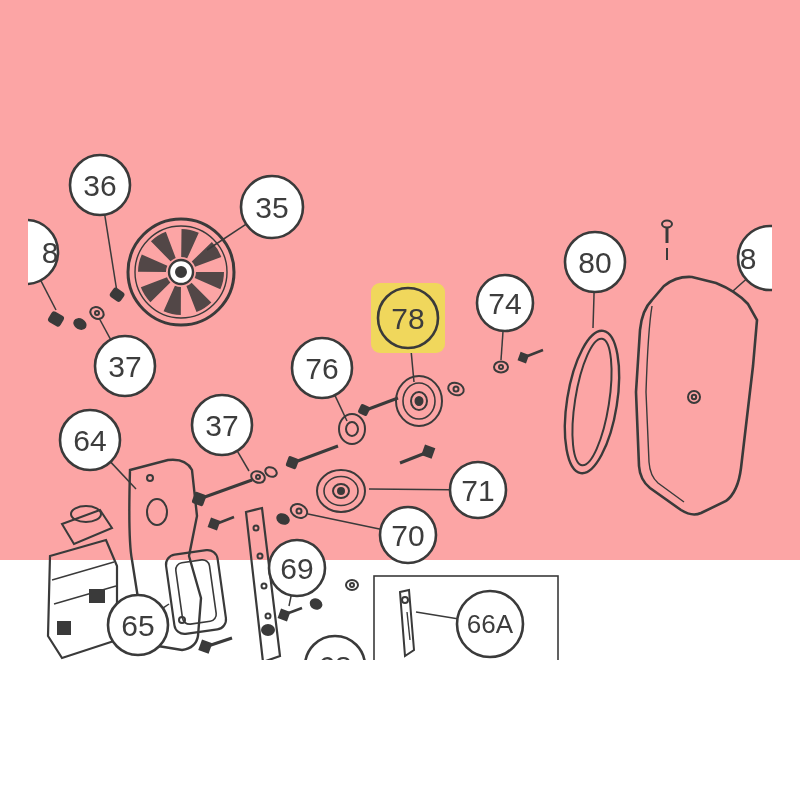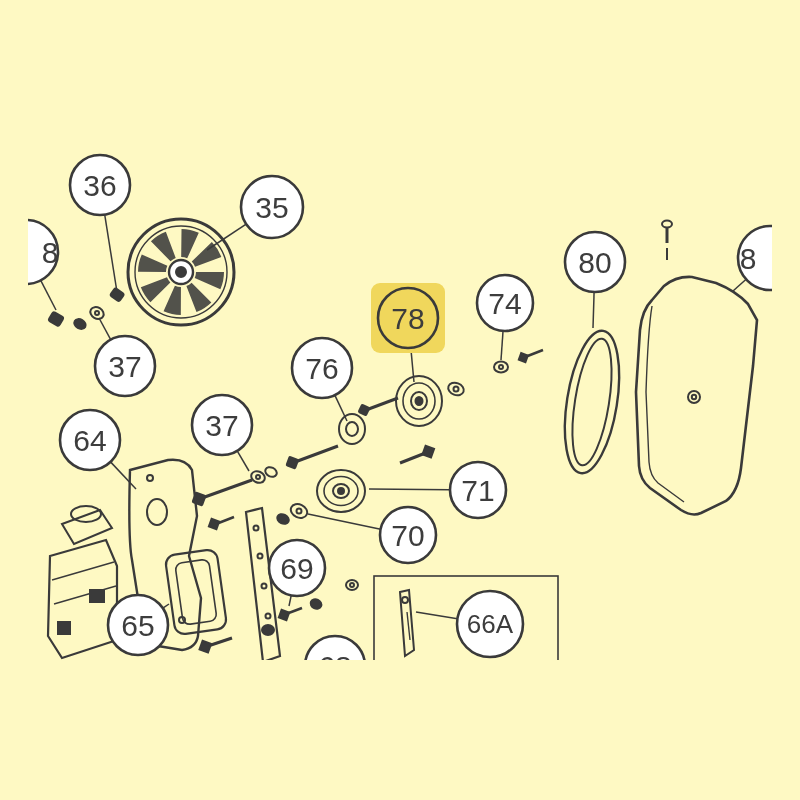--- a/index.html
+++ b/index.html
@@ -1,17 +1,17 @@
 <!DOCTYPE html>
 <html><head>
 <meta charset="utf-8">
 <style>
   html,body{margin:0;padding:0;background:#ffffff;}
   body{width:800px;height:800px;overflow:hidden;font-family:"Liberation Sans",sans-serif;}
-  .stage{width:800px;height:800px;position:relative;background:#fef9c3;}
+  .stage{width:800px;height:560px;position:relative;background:#fca5a5;}
   svg{display:block;}
   text{user-select:none;}
 </style>
 </head>
 <body>
 
 <div class="stage">
 <svg id="diagram-svg" width="800" height="800" viewBox="0 0 800 800" xmlns="http://www.w3.org/2000/svg">
   <defs>
     <clipPath id="crop">

